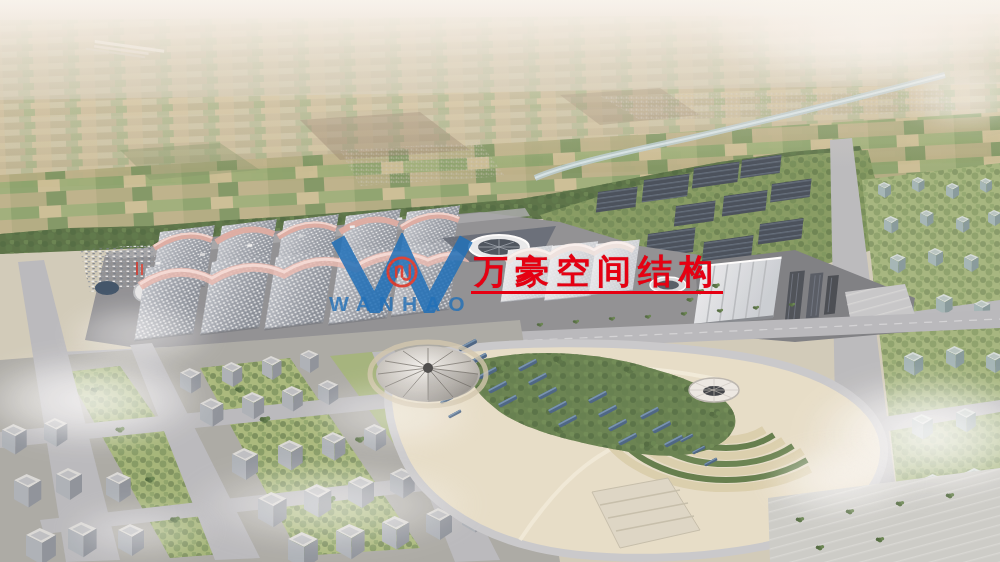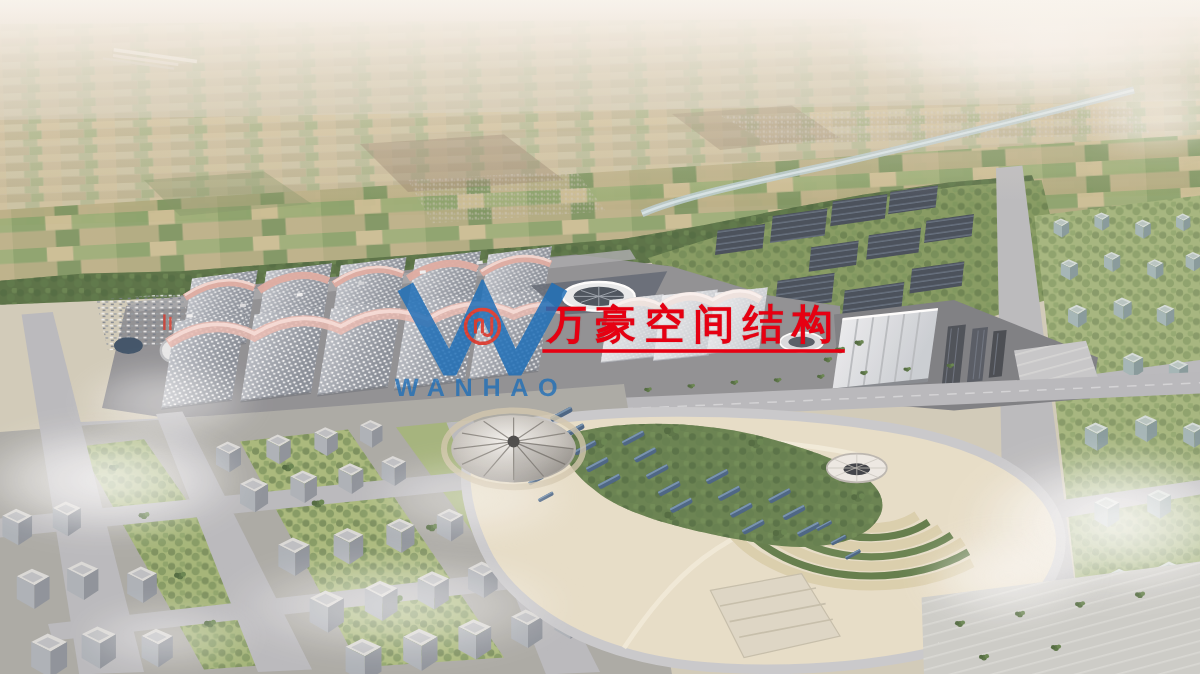--- a/index.html
+++ b/index.html
@@ -7,33 +7,33 @@
          font-family:"Liberation Sans",sans-serif;background:#ece6da;}
   .scene-svg{position:absolute;left:0;top:0;width:1000px;height:562px;display:block;}
   .cloud{position:absolute;border-radius:50%;
          background:radial-gradient(closest-side,rgba(255,255,255,.97),rgba(255,255,255,.6) 55%,rgba(255,255,255,0));
          pointer-events:none;}
   .haze-top{position:absolute;left:0;top:0;width:1000px;height:280px;pointer-events:none;
             background:linear-gradient(180deg,rgba(250,246,240,.96) 0%,rgba(248,242,234,.8) 10%,
             rgba(246,240,231,.5) 22%,rgba(245,238,229,.22) 38%,rgba(245,238,229,0) 60%);}
   .warm-tint{position:absolute;inset:0;background:rgba(242,230,214,.10);pointer-events:none;}
   .watermark{position:absolute;inset:0;pointer-events:none;}
-  .wm-title{position:absolute;left:452px;top:252px;font-size:34px;font-weight:bold;
+  .wm-title{position:absolute;left:471px;top:252px;font-size:34px;font-weight:bold;
             color:var(--wm-red,#e60012);letter-spacing:7px;line-height:1.12;
             font-family:"DejaVu Sans",sans-serif;white-space:nowrap;
             border-bottom:3px solid var(--wm-red,#e60012);padding:0 3px 1px 3px;
             text-shadow:0 0 1px rgba(120,0,0,.45);}
   .wm-url{position:absolute;left:428px;top:291px;font-size:28px;font-weight:bold;
           color:var(--wm-red,#e60012);letter-spacing:1px;white-space:nowrap;z-index:3;
           font-family:"Liberation Mono","DejaVu Sans Mono",monospace;
           text-shadow:0 0 1px rgba(120,0,0,.4);}
   .logo-mark{position:absolute;left:330px;top:233px;width:146px;height:80px;opacity:.85;z-index:2;}
   .wm-word{position:absolute;left:329px;top:292px;font-size:21px;font-weight:bold;z-index:1;
            color:var(--logo-blue,#2170b8);letter-spacing:8px;opacity:.8;white-space:nowrap;
-           font-family:"Liberation Sans",sans-serif;margin-top:20px;}
+           font-family:"Liberation Sans",sans-serif;}
 </style>
 </head>
 <body>
 
 <div class="stage">
 
 <svg class="scene-svg" viewBox="0 0 1000 562" xmlns="http://www.w3.org/2000/svg">
   <defs>
     <pattern id="fieldsFar" width="46" height="13" patternUnits="userSpaceOnUse" patternTransform="rotate(-2)">
       <rect width="46" height="13" fill="#d3c9ad"></rect>

